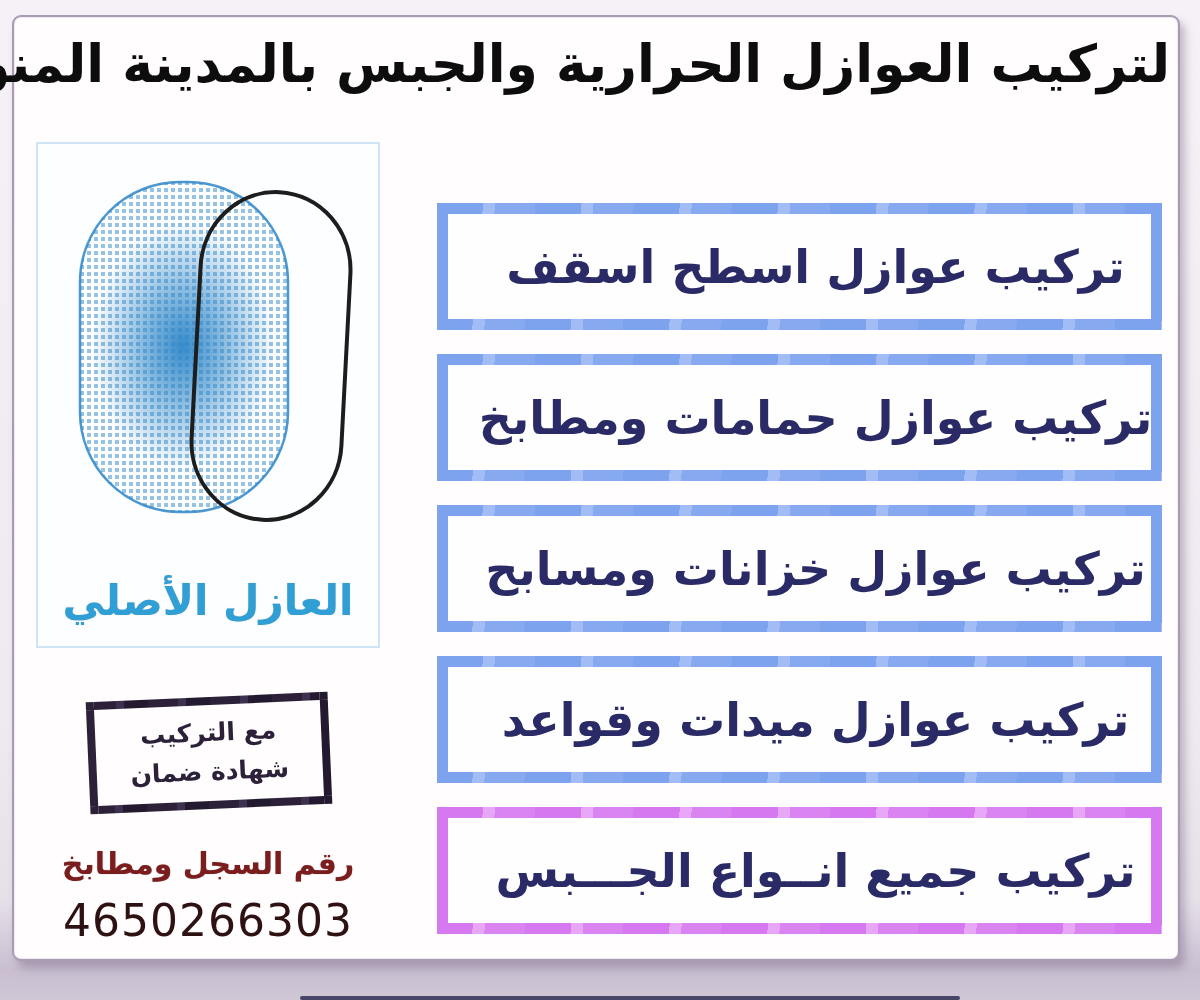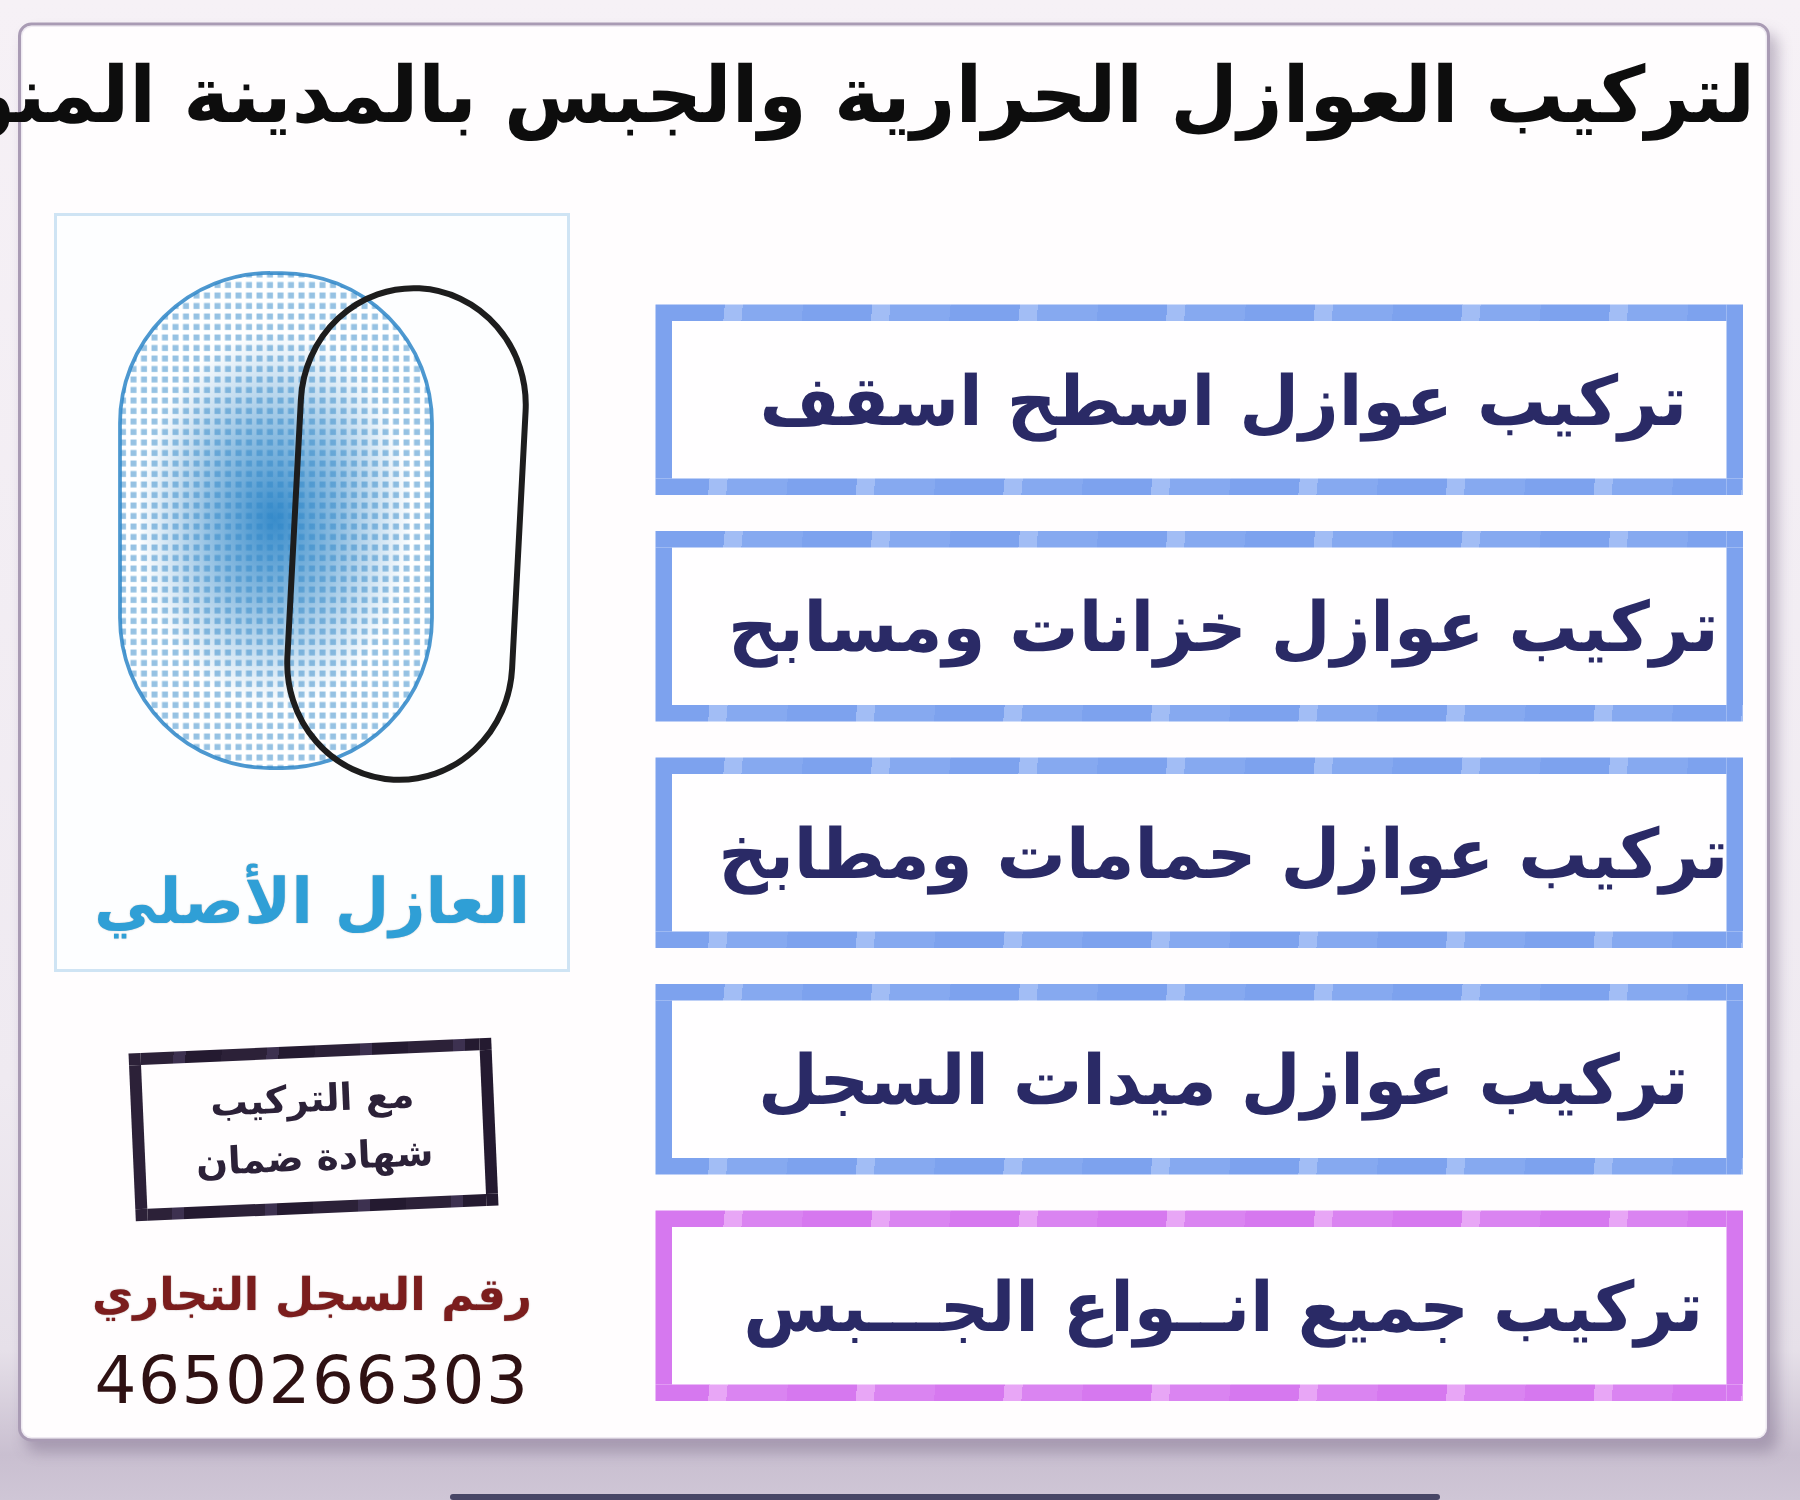--- a/index.html
+++ b/index.html
@@ -121,36 +121,36 @@
     </svg>
     <div class="logo-label">العازل الأصلي</div>
   </div>
 
   <div class="warranty-stamp">
     <div class="stamp-line">مع التركيب</div>
     <div class="stamp-line">شهادة ضمان</div>
   </div>
 
   <div class="registration">
-    <div class="registration-label">رقم السجل التجاري</div>
+    <div class="registration-label">رقم السجل ومطابخ</div>
     <div class="registration-number">4650266303</div>
   </div>
 
   <div class="services">
     <div class="service-box">
       <div class="service-label">تركيب عوازل اسطح اسقف</div>
     </div>
     <div class="service-box">
+      <div class="service-label">تركيب عوازل حمامات ومطابخ</div>
+    </div>
+    <div class="service-box">
       <div class="service-label">تركيب عوازل خزانات ومسابح</div>
     </div>
     <div class="service-box">
-      <div class="service-label">تركيب عوازل حمامات ومطابخ</div>
-    </div>
-    <div class="service-box">
-      <div class="service-label">تركيب عوازل ميدات السجل</div>
+      <div class="service-label">تركيب عوازل ميدات وقواعد</div>
     </div>
     <div class="service-box magenta">
       <div class="service-label">تركيب جميع انــواع الجـــبس</div>
     </div>
   </div>
 
   <div class="bottom-edge-line"></div>
 </div>
 
 </body></html>

